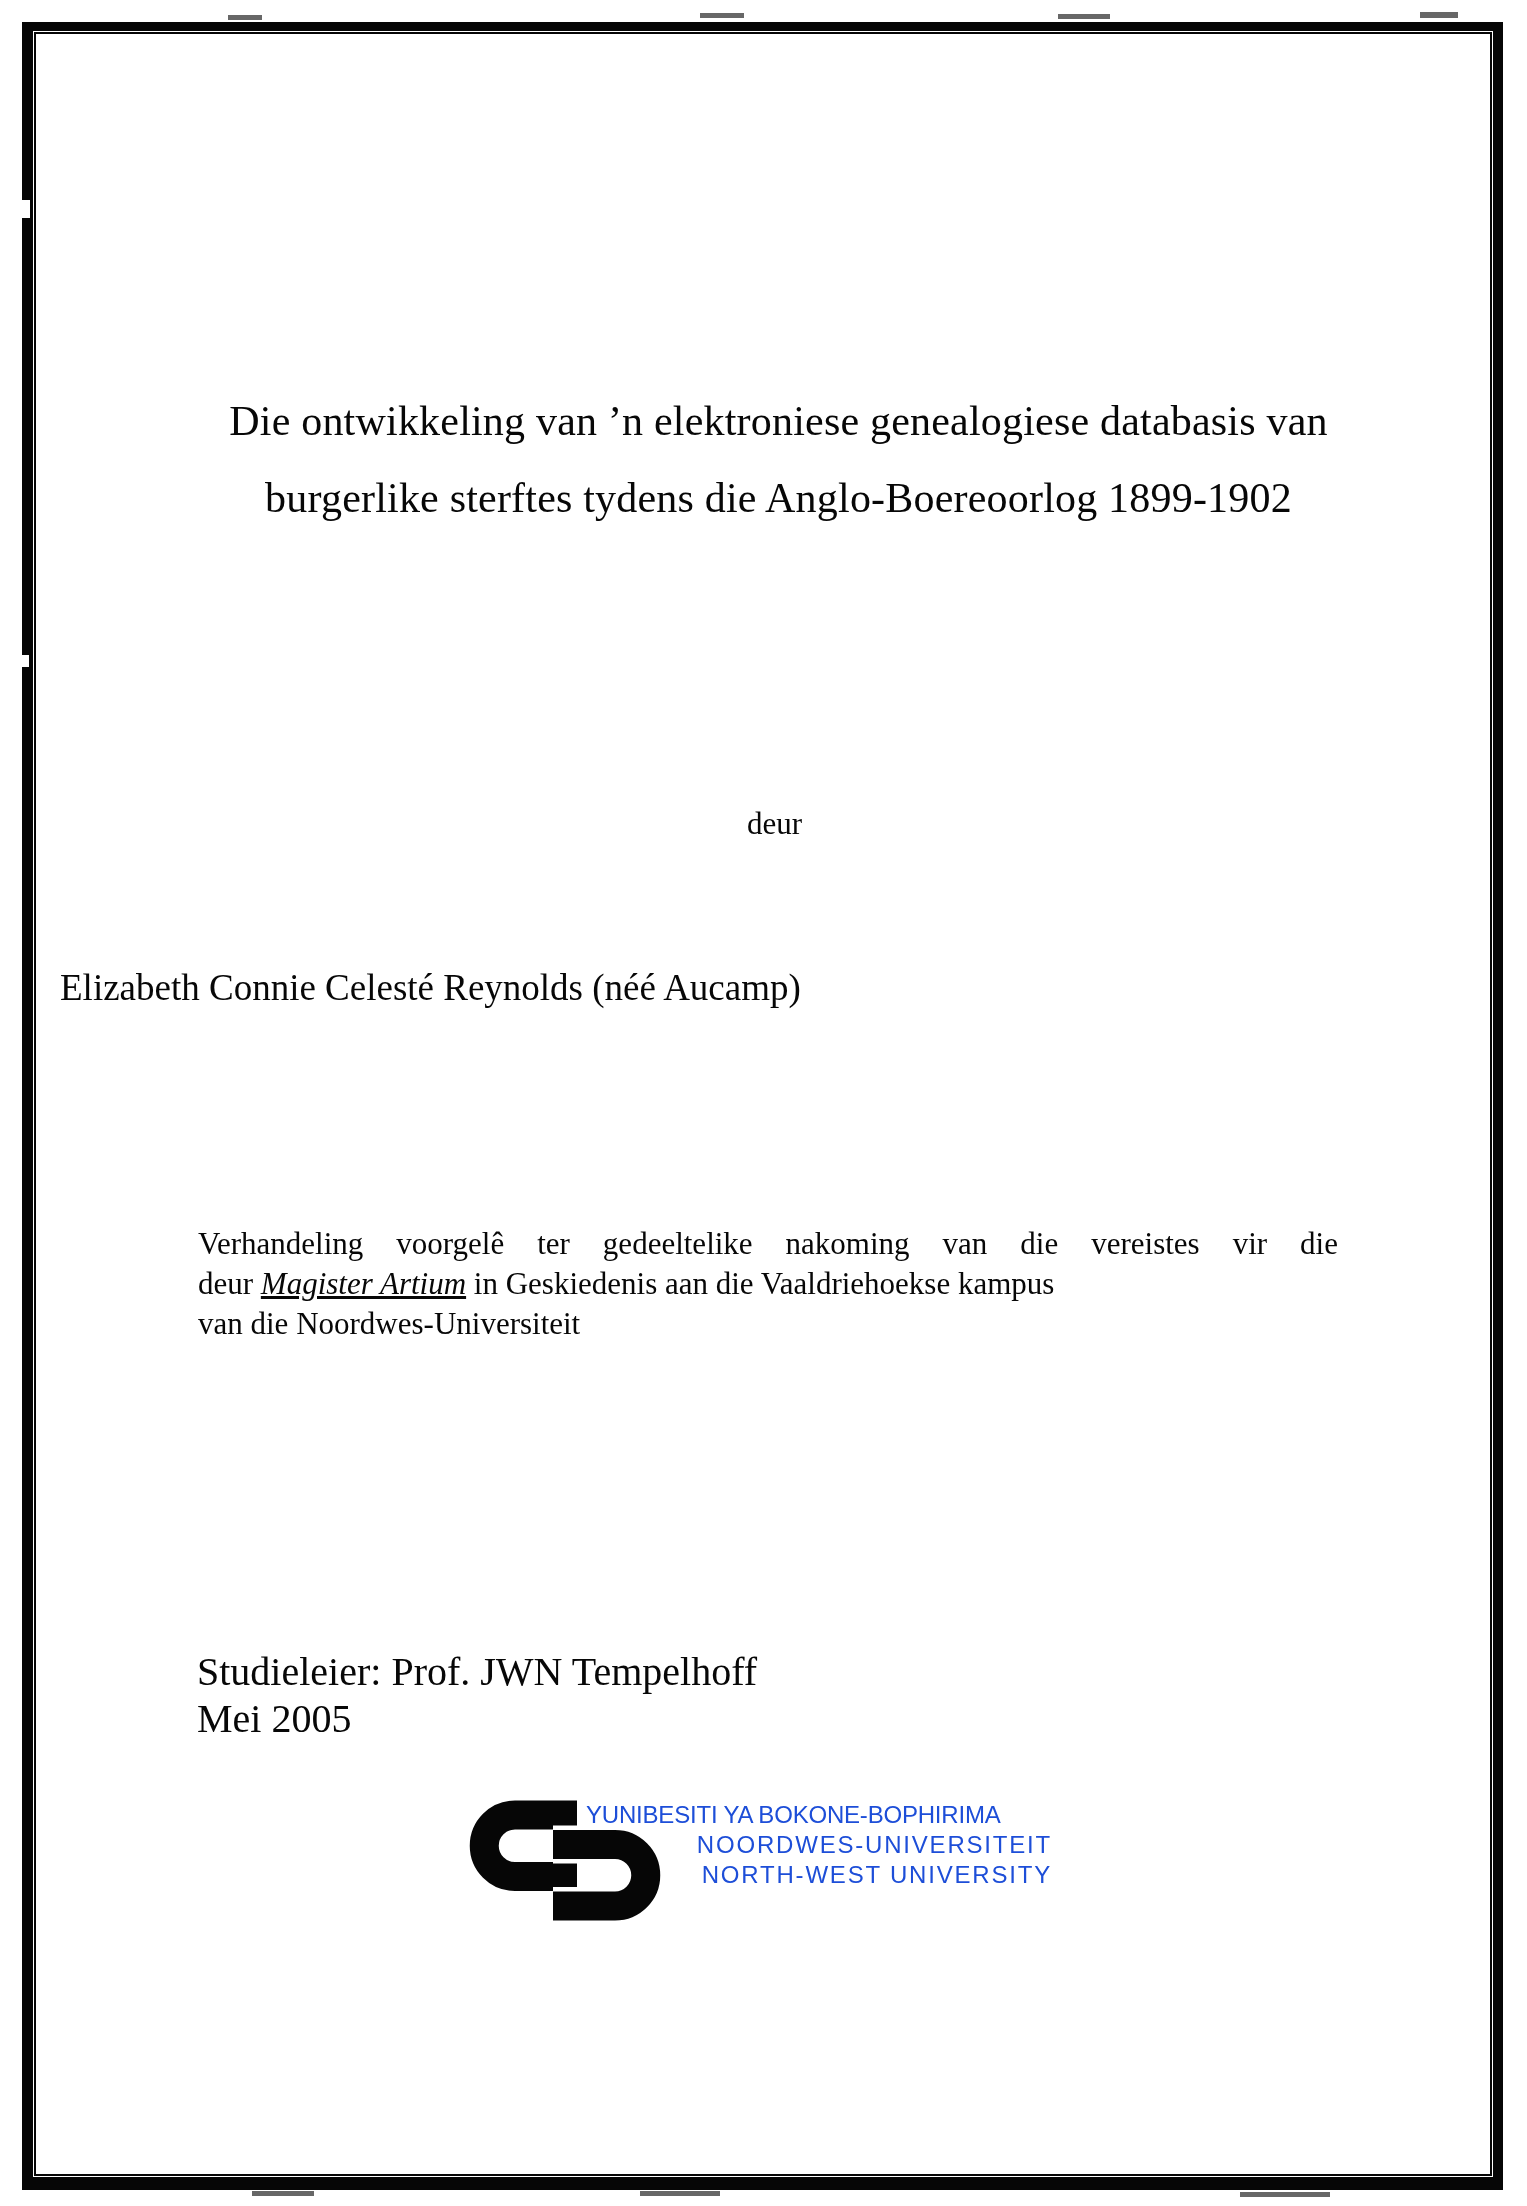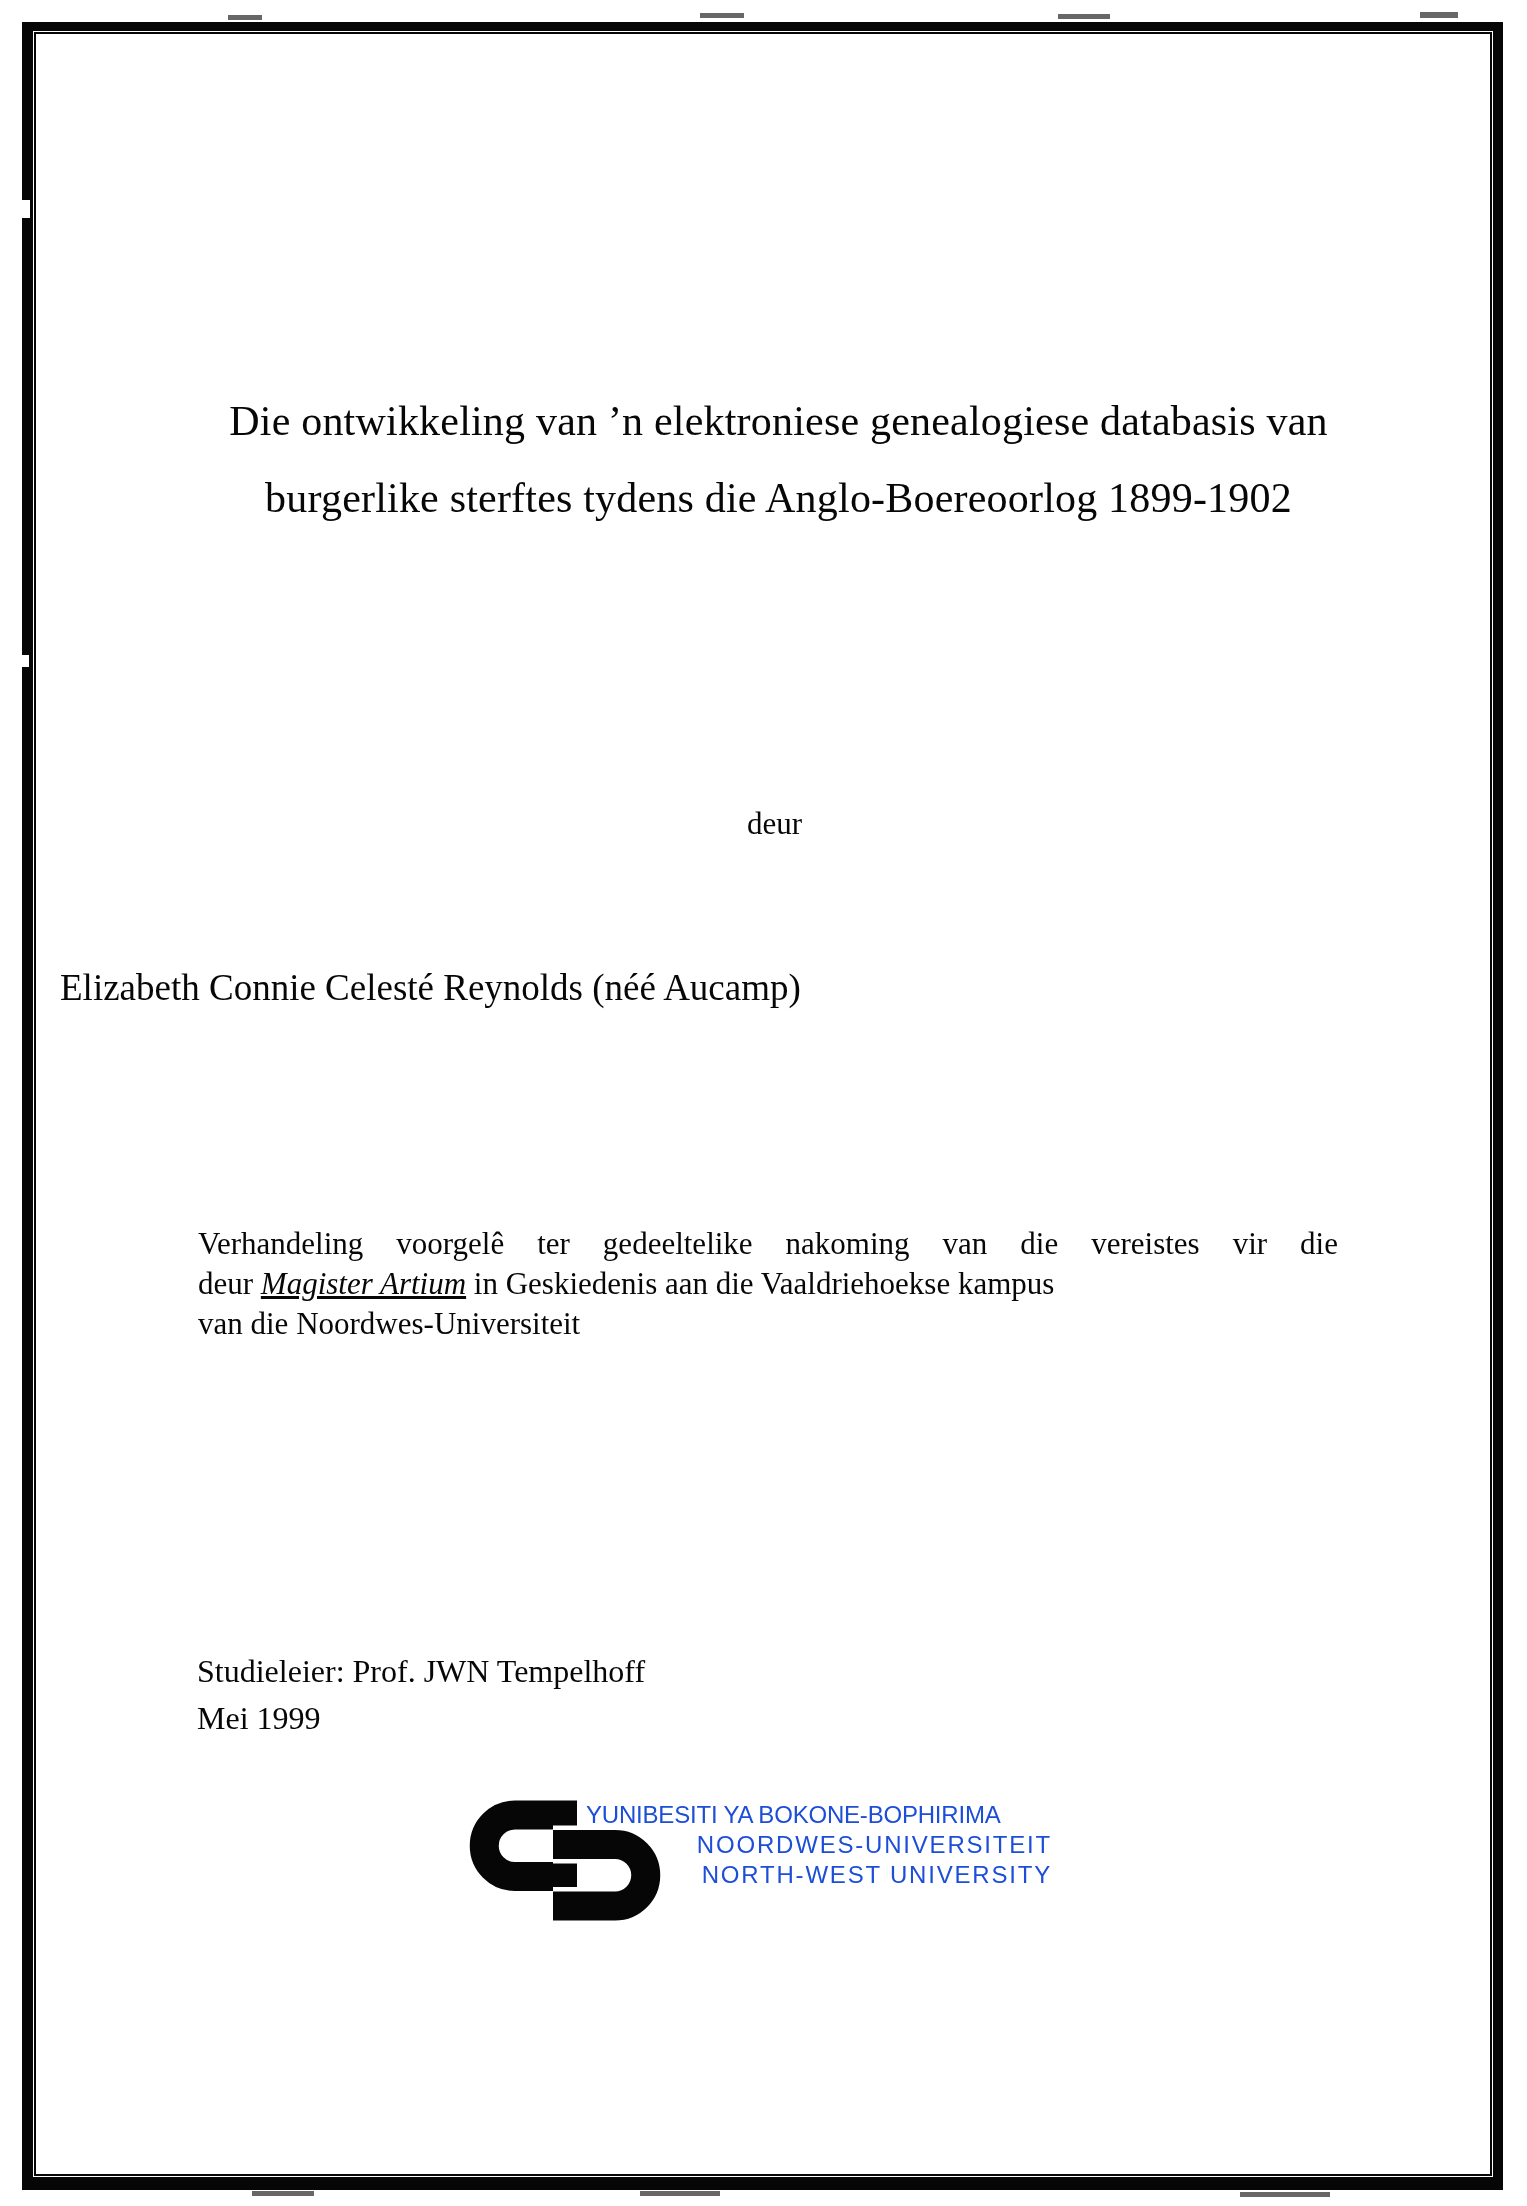--- a/index.html
+++ b/index.html
@@ -86,21 +86,21 @@
   }
   .statement-line-justified {
     text-align: justify;
     text-align-last: justify;
   }
   .italic { font-style: italic; text-decoration: underline; }
 
   .supervisor-block {
     left: 197px;
     top: 1648px;
-    font-size: 32px;
+    font-size: 40px;
     line-height: 47px;
   }
 
   
   .logo-mark {
     position: absolute;
     left: 467px;
     top: 1797px;
     width: 196px;
     height: 136px;
@@ -152,21 +152,21 @@
 <div class="text-block author-block">Elizabeth Connie Celesté Reynolds (néé Aucamp)</div>
 
 <div class="text-block statement-block">
   <div class="statement-line-justified">Verhandeling voorgelê ter gedeeltelike nakoming van die vereistes vir die</div>
   <div><span>deur </span><span class="italic">Magister Artium</span><span> in Geskiedenis aan die Vaaldriehoekse kampus</span></div>
   <div>van die Noordwes-Universiteit</div>
 </div>
 
 <div class="text-block supervisor-block">
   <div>Studieleier: Prof. JWN Tempelhoff</div>
-  <div>Mei 1999</div>
+  <div>Mei 2005</div>
 </div>
 
 <svg class="logo-mark" viewBox="0 0 196 136" aria-hidden="true">
 
   <path d="M 110 18 L 48 18 A 30.75 30.75 0 0 0 48 79.5 L 110 79.5" fill="none" stroke="#060606" stroke-width="29"></path>
 
   <path d="M 86 47.5 L 148 47.5 A 30.75 30.75 0 0 1 148 109 L 86 109" fill="none" stroke="#ffffff" stroke-width="38"></path>
   <path d="M 86 47.5 L 148 47.5 A 30.75 30.75 0 0 1 148 109 L 86 109" fill="none" stroke="#060606" stroke-width="29"></path>
 </svg>
 

